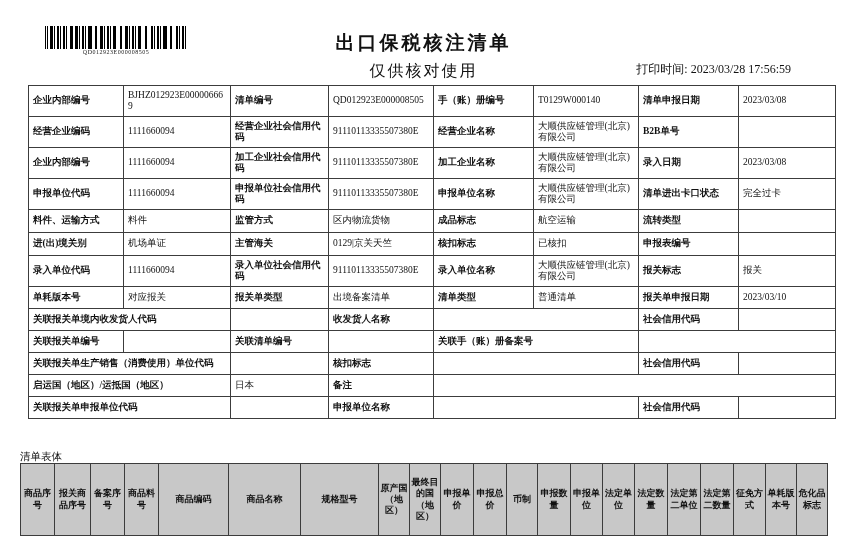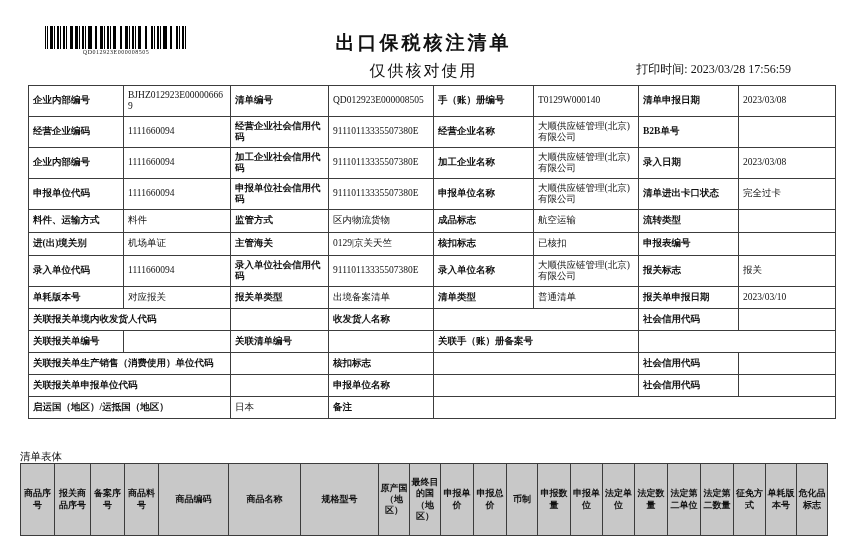--- a/index.html
+++ b/index.html
@@ -197,32 +197,32 @@
     </tr>
     <tr class="h22">
       <td class="lbl" colspan="2">关联报关单生产销售（消费使用）单位代码</td>
       <td class="val"></td>
       <td class="lbl">核扣标志</td>
       <td class="val" colspan="2"></td>
       <td class="lbl">社会信用代码</td>
       <td class="val"></td>
     </tr>
     <tr class="h22">
-      <td class="lbl" colspan="2">关联报关单申报单位代码</td>
-      <td class="val"></td>
-      <td class="lbl">申报单位名称</td>
-      <td class="val" colspan="2"></td>
-      <td class="lbl">社会信用代码</td>
-      <td class="val"></td>
-    </tr>
-    <tr class="h22">
       <td class="lbl" colspan="2">启运国（地区）/运抵国（地区）</td>
       <td class="val">日本</td>
       <td class="lbl">备注</td>
       <td class="val" colspan="4"></td>
+    </tr>
+    <tr class="h22">
+      <td class="lbl" colspan="2">关联报关单申报单位代码</td>
+      <td class="val"></td>
+      <td class="lbl">申报单位名称</td>
+      <td class="val" colspan="2"></td>
+      <td class="lbl">社会信用代码</td>
+      <td class="val"></td>
     </tr>
   </tbody>
     </table>
 
   <div class="section-title">清单表体</div>
   <table class="detail">
     <colgroup>
       <col style="width:34px">
         <col style="width:36px">
         <col style="width:34px">

